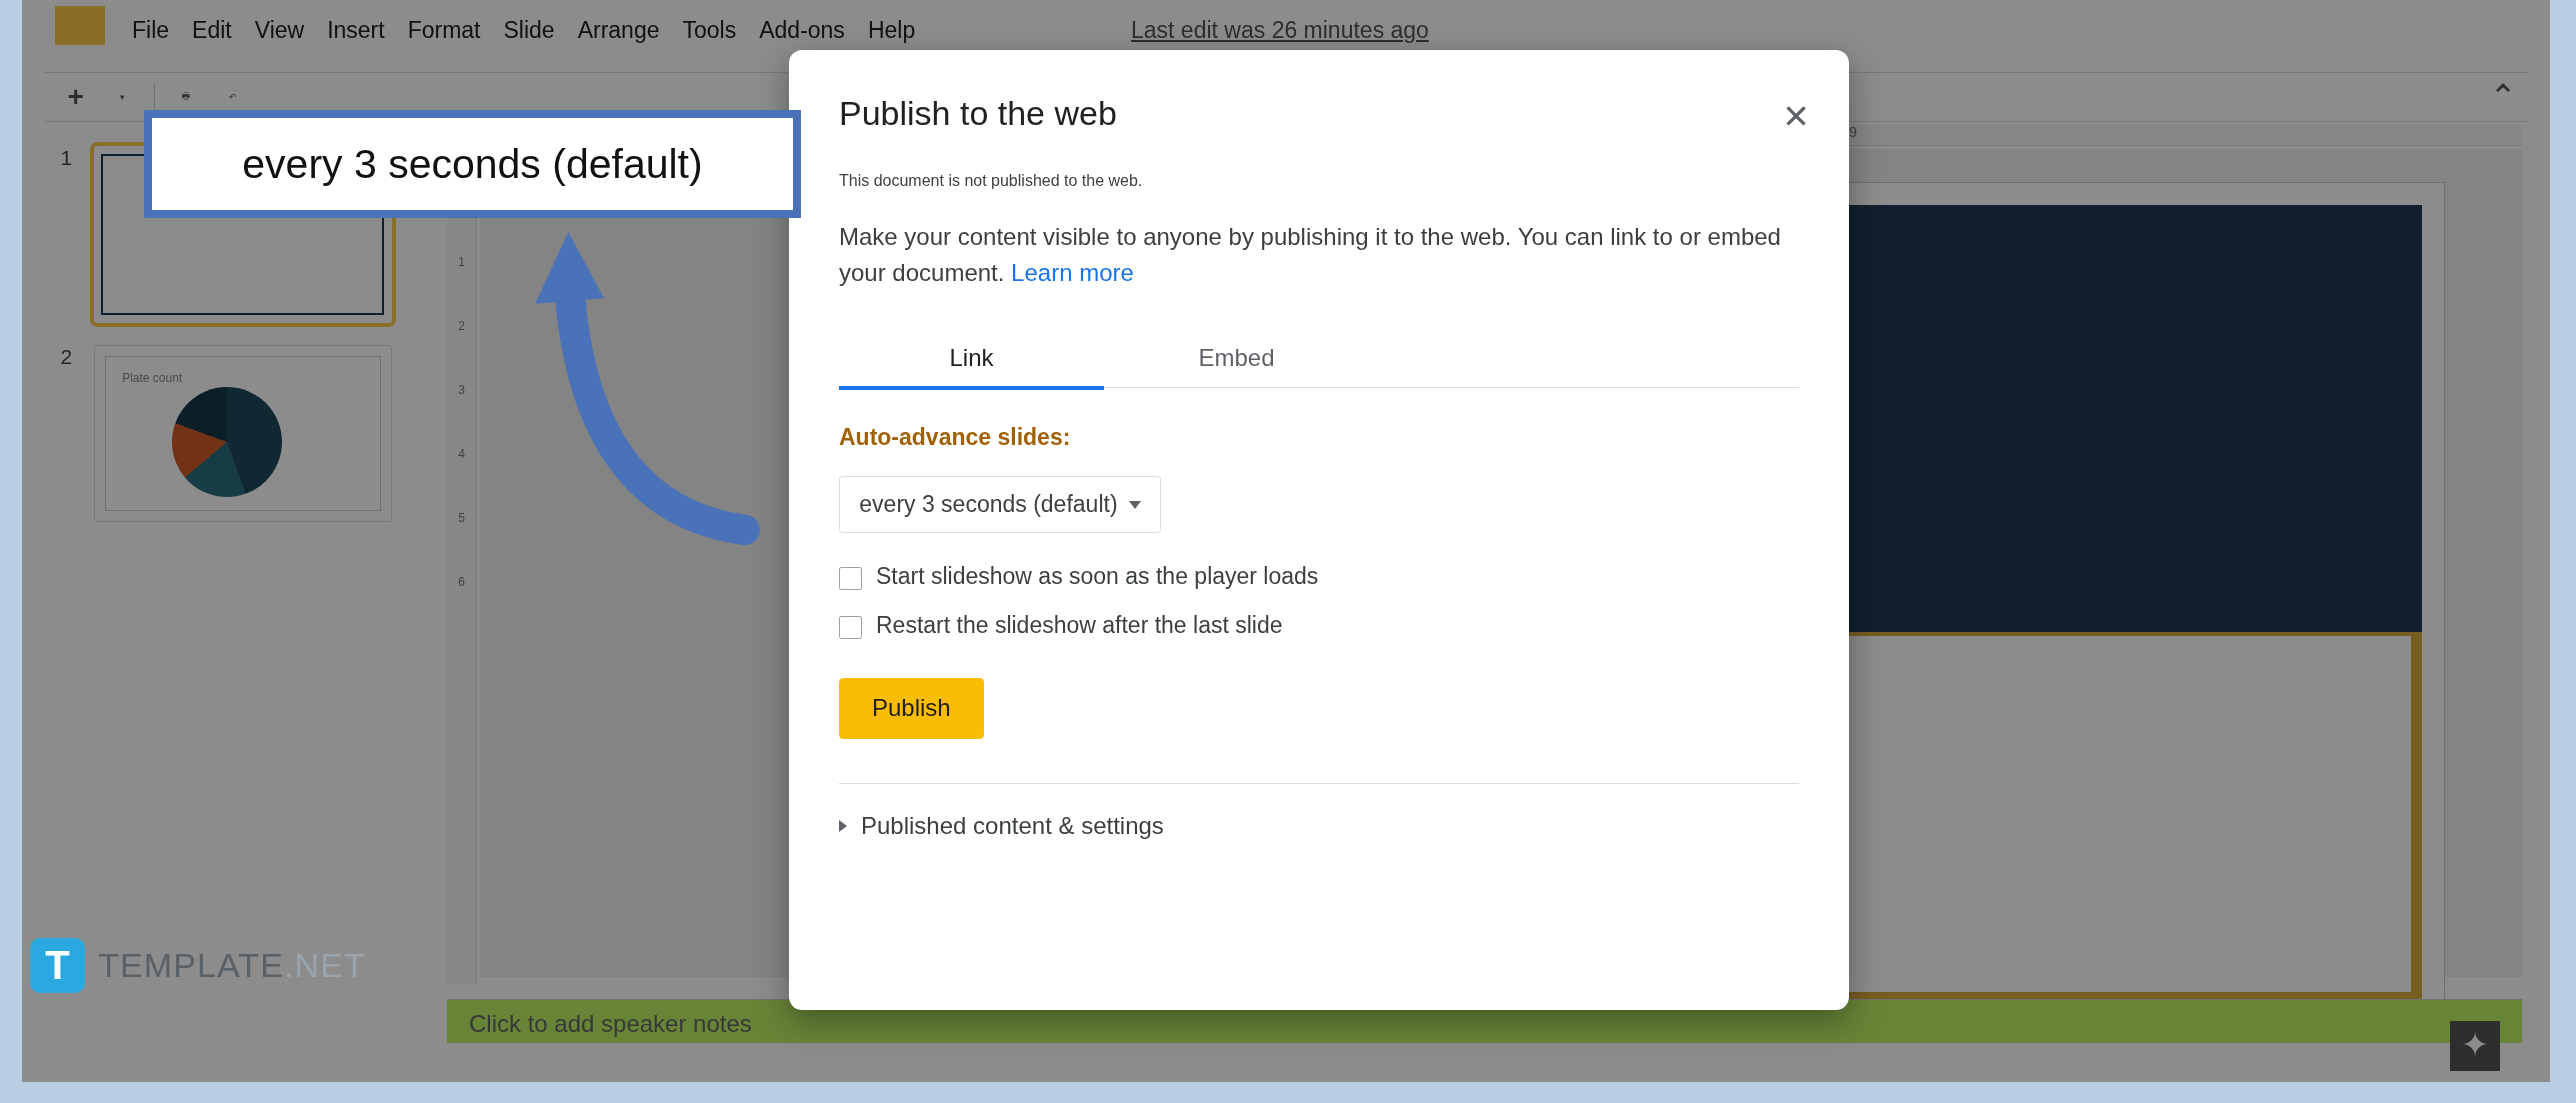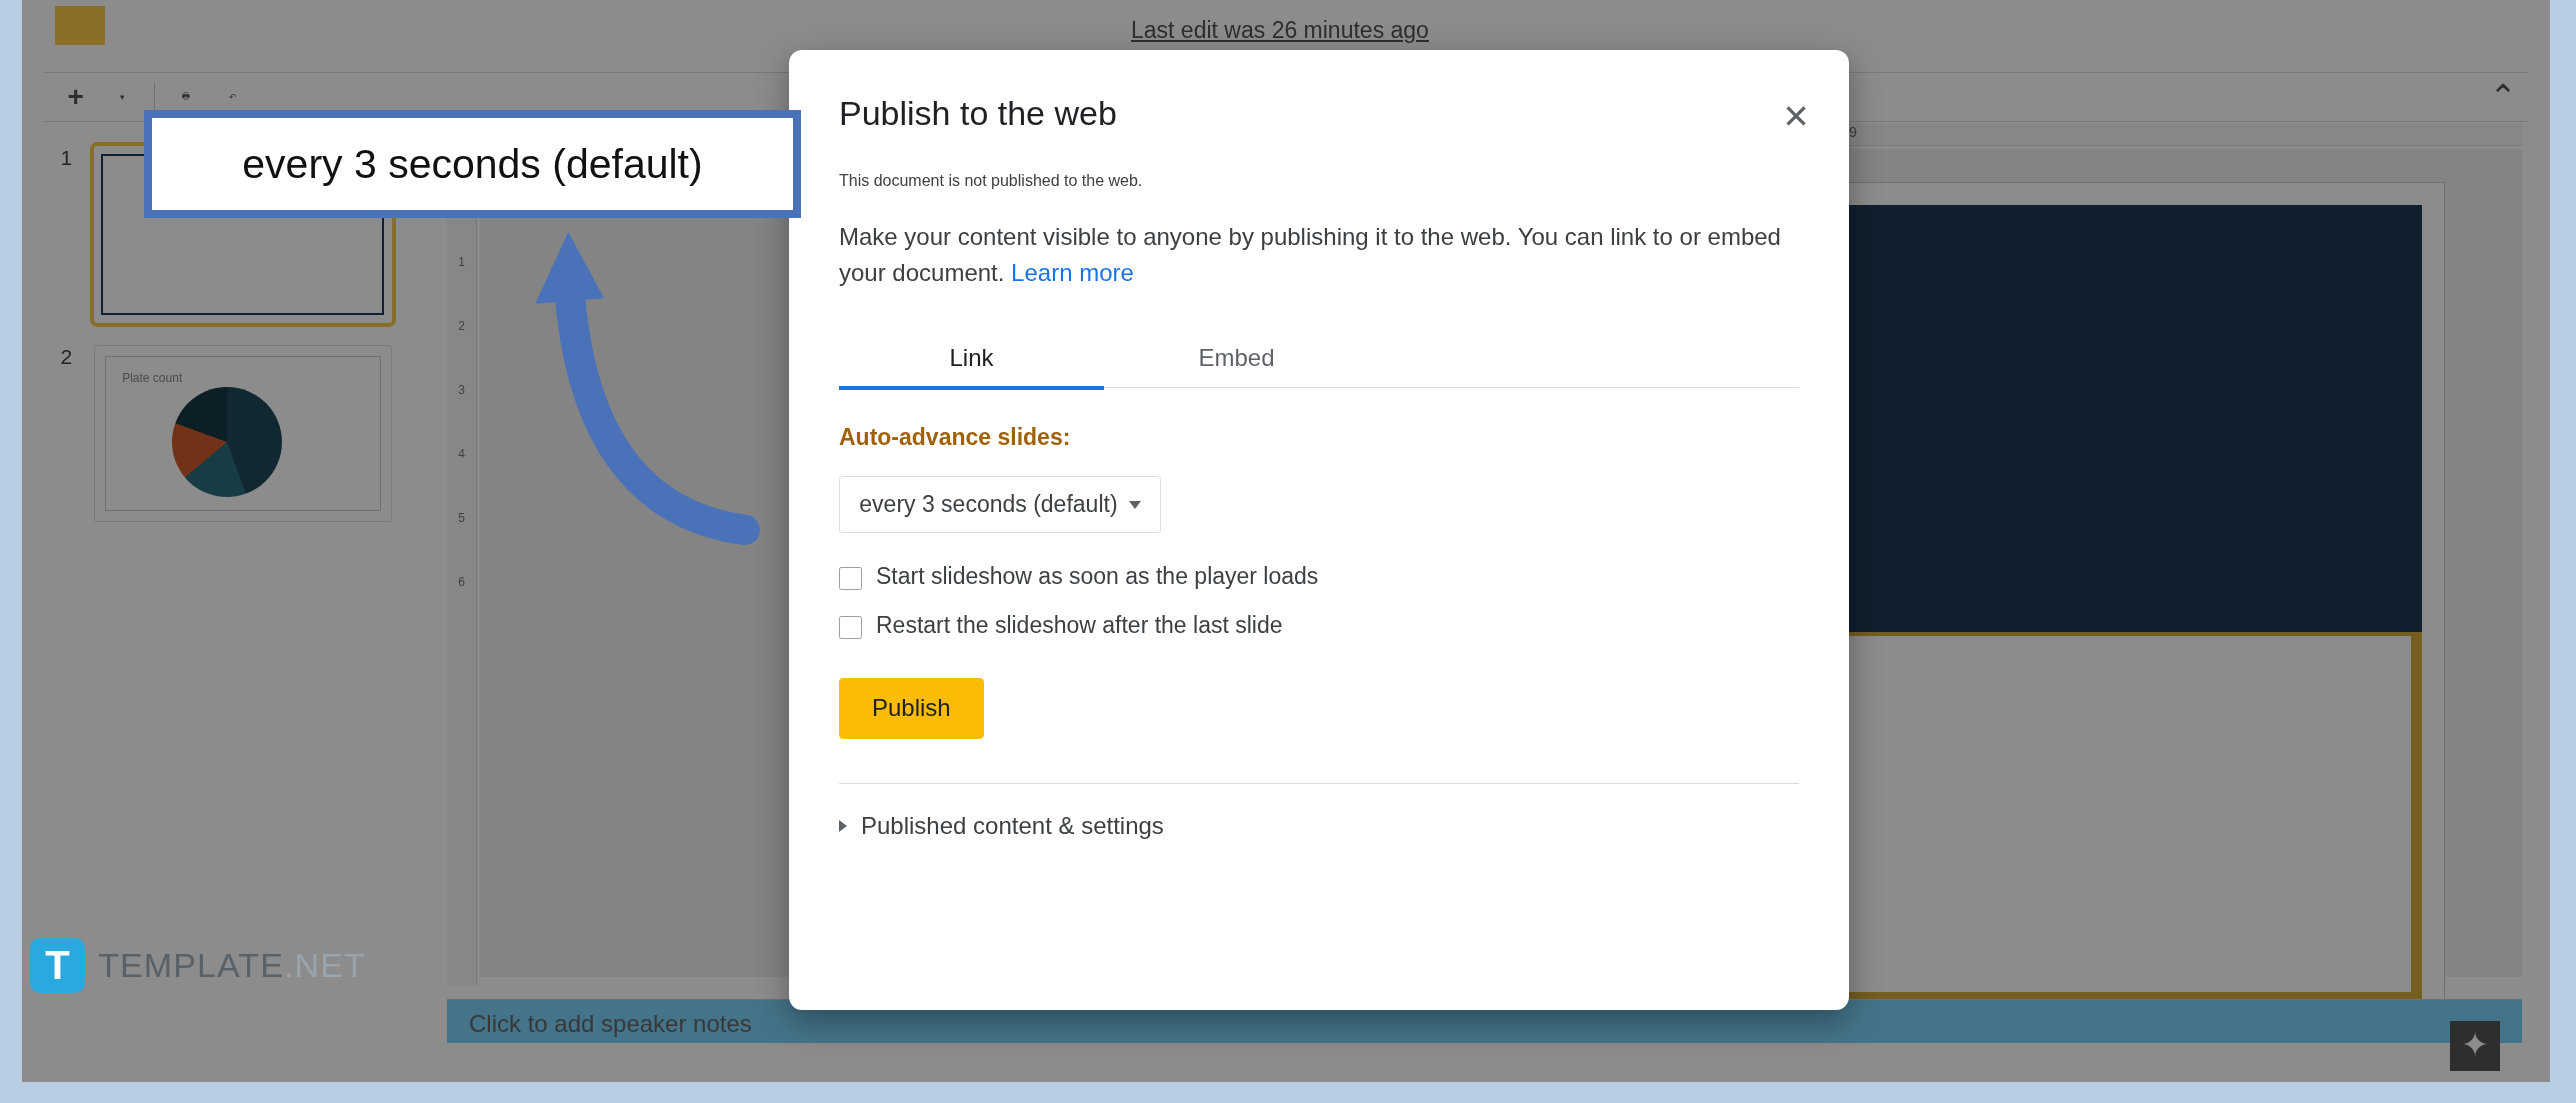--- a/index.html
+++ b/index.html
@@ -165,21 +165,21 @@
     position:absolute; left:22px; top:22px; right:22px;
     height:431px;
     background:#1f3a55;
     border-bottom:4.4px solid #d7a93d;
   }
   
   .notes-bar {
     position:absolute;
     left:425px; bottom:39px;
     width:2075px; height:44px;
-    background:#7dd3fc;
+    background:#bef264;
     border-top:0.6px solid #ccc;
     z-index:3;
     color:#666; font-size:24px;
     padding:10px 22px;
   }
   
   .expand-btn{
     position:absolute;
     right:33px; top:77px;
     font-size:33px;color:#555;
@@ -348,20 +348,32 @@
     letter-spacing:1.1px;
   }
   .wm-text .net{ color:#9aa4ad; }
 </style>
 </head>
 <body>
 
 <div class="app-window">
   <div class="logo-sq"></div>
 
+  <div class="menubar">
+    <span class="menu-item">File</span>
+    <span class="menu-item">Edit</span>
+    <span class="menu-item">View</span>
+    <span class="menu-item">Insert</span>
+    <span class="menu-item">Format</span>
+    <span class="menu-item">Slide</span>
+    <span class="menu-item">Arrange</span>
+    <span class="menu-item">Tools</span>
+    <span class="menu-item">Add-ons</span>
+    <span class="menu-item">Help</span>
+  </div>
   <div class="last-edit">Last edit was 26 minutes ago</div>
 
   <div class="toolbar">
     <div class="tb-btn plus-btn">+</div>
     <div class="tb-btn">▾</div>
     <div class="tb-sep"></div>
     <div class="tb-btn">🖶</div>
     <div class="tb-btn">↶</div>
   </div>
 

